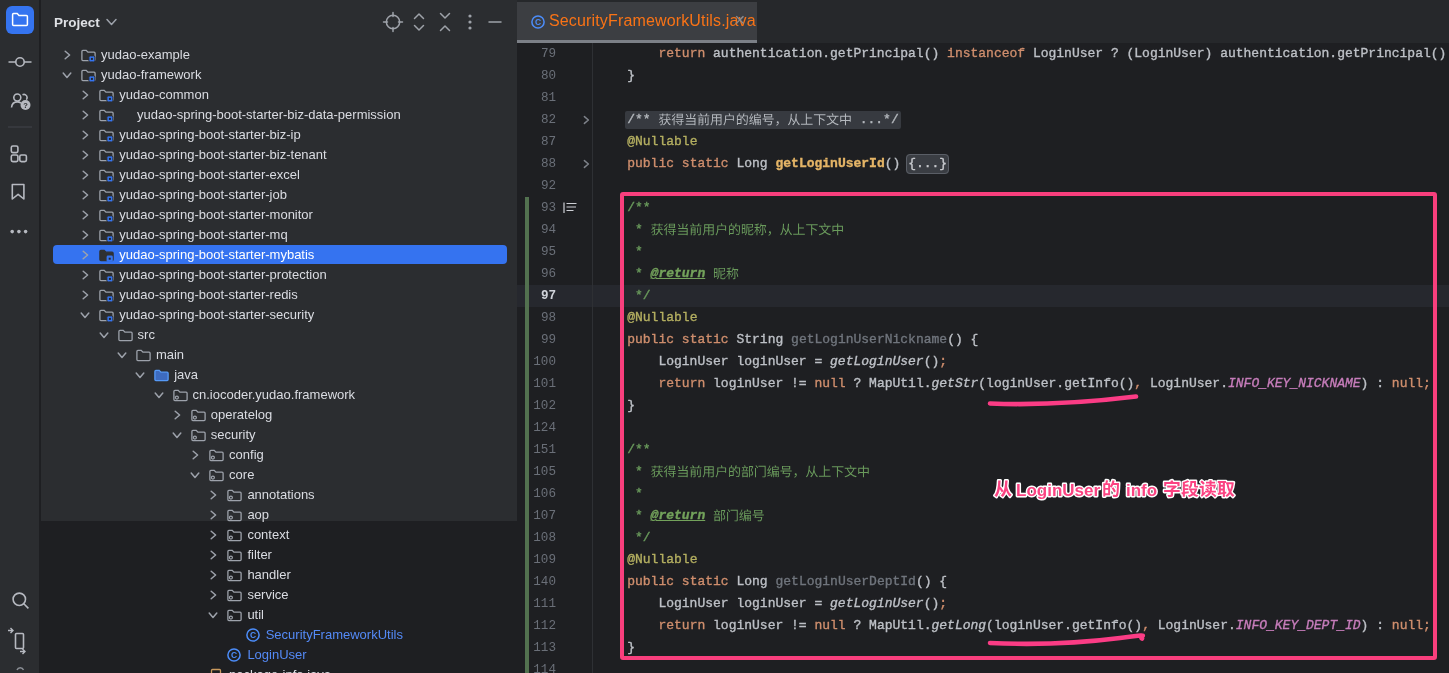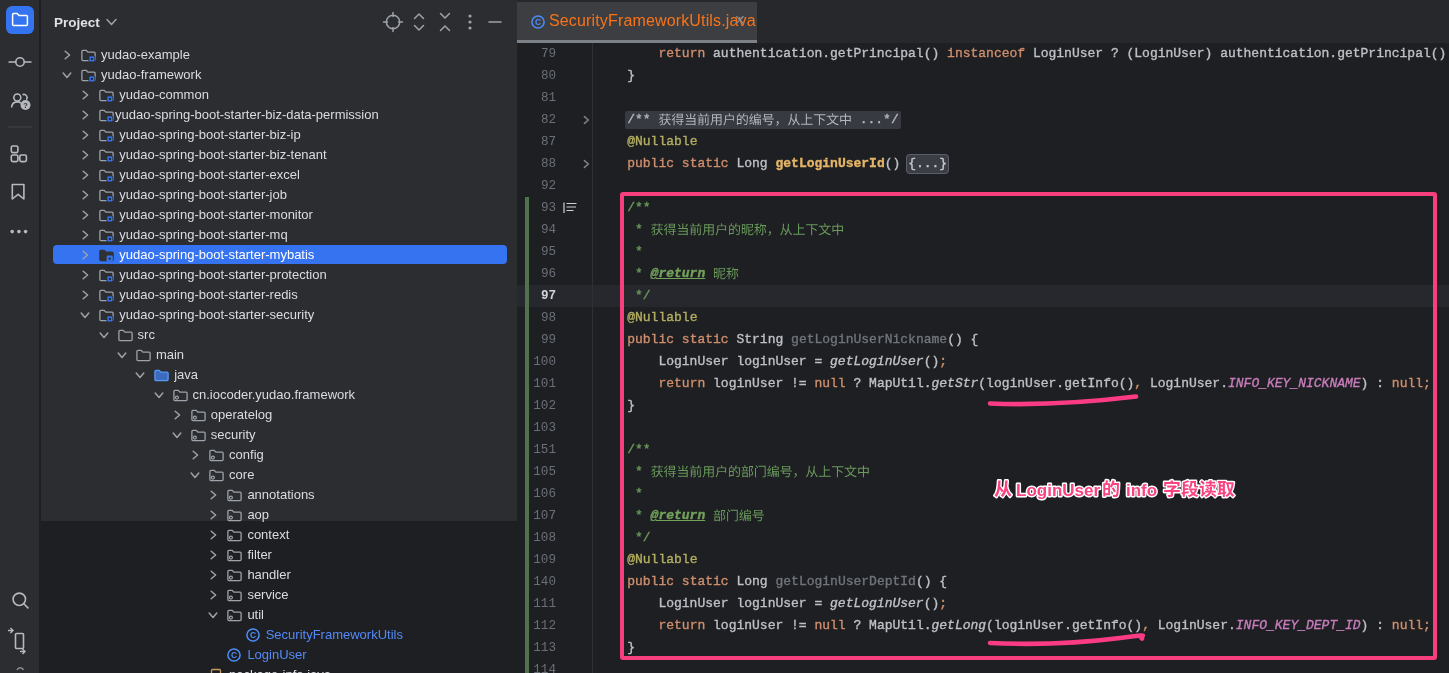--- a/index.html
+++ b/index.html
@@ -136,21 +136,21 @@
     <svg class="ti" style="left:98.3px;top:86.5px">
       <use href="#mod"></use>
     </svg>
     <div class="tt ttb" style="left:119.3px;top:84.5px">yudao-common</div>
     <svg class="ti" style="left:77.3px;top:106.5px">
       <use href="#chr"></use>
     </svg>
     <svg class="ti" style="left:98.3px;top:106.5px">
       <use href="#mod"></use>
     </svg>
-    <div class="tt ttb" style="left:115px;top:104.5px">yudao-spring-boot-starter-biz-data-permission</div>
+    <div class="tt ttb" style="left:137px;top:104.5px">yudao-spring-boot-starter-biz-data-permission</div>
     <svg class="ti" style="left:77.3px;top:126.5px">
       <use href="#chr"></use>
     </svg>
     <svg class="ti" style="left:98.3px;top:126.5px">
       <use href="#mod"></use>
     </svg>
     <div class="tt ttb" style="left:119.3px;top:124.5px">yudao-spring-boot-starter-biz-ip</div>
     <svg class="ti" style="left:77.3px;top:146.5px">
       <use href="#chr"></use>
     </svg>
@@ -368,21 +368,21 @@
     <div class="gn" style="top:197px">93</div>
     <div class="gn" style="top:219px">94</div>
     <div class="gn" style="top:241px">95</div>
     <div class="gn" style="top:263px">96</div>
     <div class="gn cur" style="top:285px">97</div>
     <div class="gn" style="top:307px">98</div>
     <div class="gn" style="top:329px">99</div>
     <div class="gn" style="top:351px">100</div>
     <div class="gn" style="top:373px">101</div>
     <div class="gn" style="top:395px">102</div>
-    <div class="gn" style="top:417px">103</div>
+    <div class="gn" style="top:417px">124</div>
     <div class="gn" style="top:439px">151</div>
     <div class="gn" style="top:461px">105</div>
     <div class="gn" style="top:483px">106</div>
     <div class="gn" style="top:505px">107</div>
     <div class="gn" style="top:527px">108</div>
     <div class="gn" style="top:549px">109</div>
     <div class="gn" style="top:571px">140</div>
     <div class="gn" style="top:593px">111</div>
     <div class="gn" style="top:615px">112</div>
     <div class="gn" style="top:637px">113</div>

